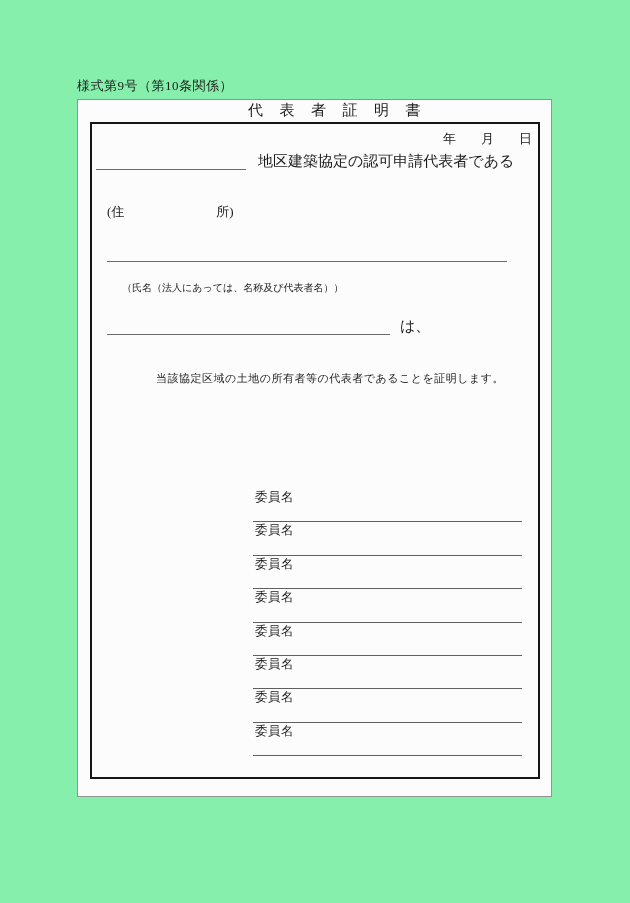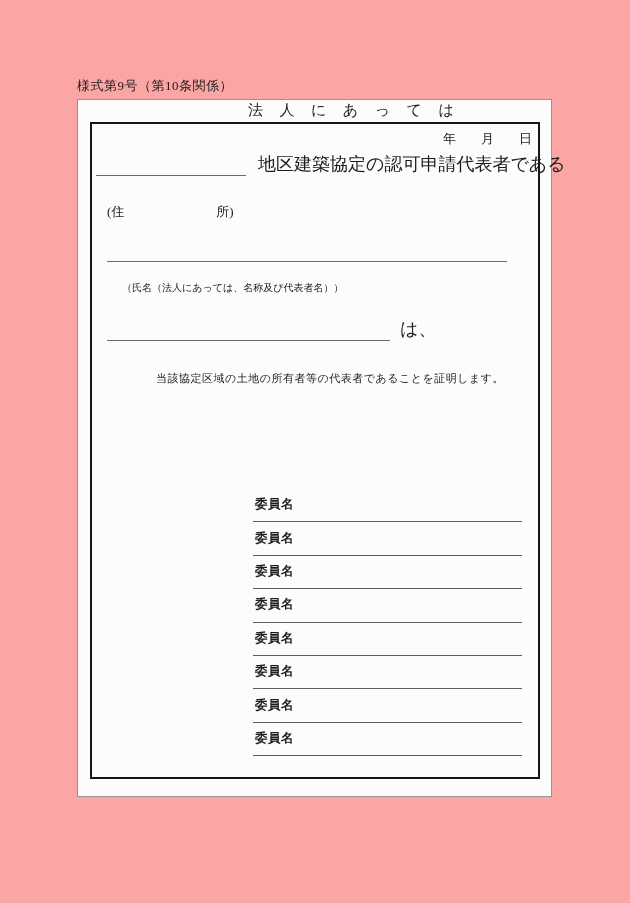--- a/index.html
+++ b/index.html
@@ -5,21 +5,21 @@
   * { margin: 0; padding: 0; box-sizing: border-box; }
   html, body { background: #fbfbfb; }
   body {
     font-family: "Liberation Serif", "DejaVu Serif", serif;
     color: #1c1c1c;
   }
   .page {
     position: relative;
     width: 630px;
     height: 903px;
-    background: #fca5a5;
+    background: #86efac;
     overflow: hidden;
   }
   .form-number {
     position: absolute;
     left: 77px;
     top: 77px;
     font-size: 13px;
     letter-spacing: 0.5px;
     white-space: nowrap;
   }
@@ -52,22 +52,22 @@
   .inner-box > div { position: absolute; }
   .date-row {
     top: 6px;
     right: 6px;
     display: flex;
     gap: 25px;
     font-size: 13px;
   }
   .field-line {
     display: flex;
-    align-items: flex-end;
-    font-size: 18px;
+    align-items: center;
+    font-size: 15px;
     white-space: nowrap;
   }
   .blank {
     display: inline-block;
     height: 17px;
     border-bottom: 1px solid #6b6b6b;
   }
   .applicant-line { left: 4px; top: 28px; gap: 12px; }
   .applicant-line .blank { width: 150px; }
   .address-label {
@@ -104,39 +104,38 @@
   .committee-line .blank { width: 163px; }
   .members {
     left: 161px;
     top: 365px;
     width: 269px;
   }
   .member-row {
     height: 33.4px;
     border-bottom: 1px solid #5f5f5f;
     display: flex;
-    align-items: center;
-    font-weight: bold;
+    align-items: flex-start;
   }
   .member-label {
     font-size: 12.5px;
     padding: 0 0 1px 2px;
     letter-spacing: 0.5px;
   }
 </style>
 </head>
 <body>
 
 <div class="page">
 
   <div class="form-number">様式第9号（第10条関係）</div>
 
   <div class="outer-box"></div>
 
-  <div class="title">法人にあっては</div>
+  <div class="title">代表者証明書</div>
 
   <div class="inner-box">
 
     <div class="date-row">
       <span>年</span>
       <span>月</span>
       <span>日</span>
     </div>
 
     <div class="field-line applicant-line">

